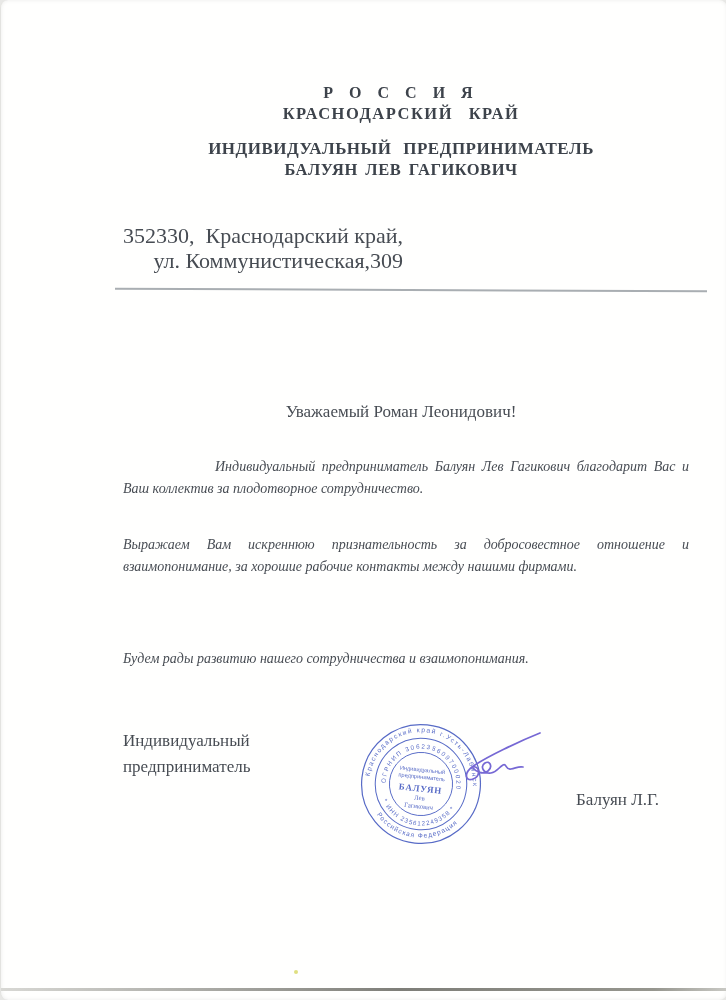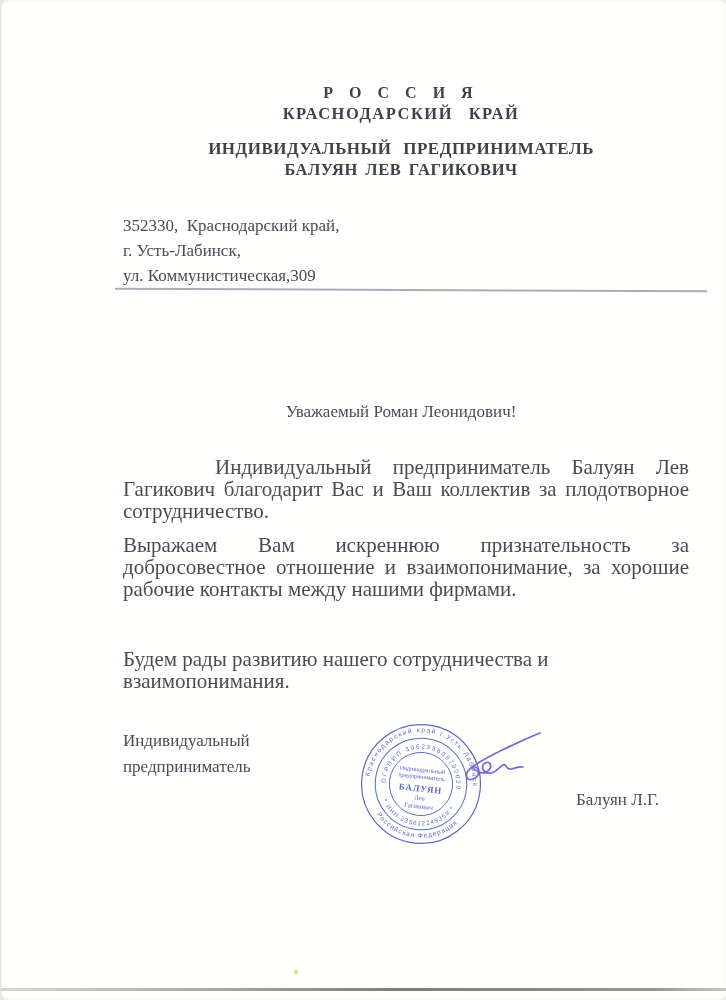--- a/index.html
+++ b/index.html
@@ -11,25 +11,25 @@
     border-left:1px solid #e3e3e0;
     border-radius:8px;
   }
   .abs{position:absolute;}
   .center-band{left:72px; width:656px; text-align:center;}
   .hdr{font-weight:bold; color:#3d434b;}
   .hdr-country{top:84px; font-size:16px; letter-spacing:6px;}
   .hdr-region{top:104px; font-size:16.5px; letter-spacing:1.5px; word-spacing:10px;}
   .hdr-entity{top:139px; font-size:17px; letter-spacing:.5px; word-spacing:7px;}
   .hdr-name{top:160px; font-size:16.5px; letter-spacing:.5px; word-spacing:3px;}
-  .address{left:122px; top:213px; font-size:17px; line-height:25px;}
+  .address{left:122px; top:223px; font-size:22px; line-height:25px;text-align:right;}
   .address-line{white-space:pre-wrap;}
   .rule{left:114px; top:289px; width:592px; height:2px; background:#a9aeb2; transform:rotate(0.25deg);}
   .salutation{top:402px; font-size:17px;}
-  .bodyblock{left:122px; width:566px; font-size:21px; line-height:22px; text-align:justify;}
+  .bodyblock{left:122px; width:566px; font-size:14px; line-height:22px; text-align:justify;font-style:italic;}
   .p1{top:456px; text-indent:92px;}
   .p2{top:522px;margin-top:12px;}
   .p3{top:616px; text-align:left;margin-top:32px;}
   .sig-left{left:122px; top:728px; font-size:17px; line-height:26px;}
   .sig-right{left:575px; top:790px; font-size:17px;}
   .stamp-svg{left:354px; top:718px; opacity:.92; transform:rotate(6deg);}
   .stamp-svg text{font-family:"Liberation Sans", sans-serif;}
   .sig-svg{left:423px; top:729px;}
   .scan-bottom{left:0; top:988px; width:726px; height:3px;
     background:linear-gradient(to right,#d8d8d4,#7e7e78 55%,#96968e 90%,#c9c9c4);}
@@ -40,21 +40,20 @@
 
 <div class="page">
 
   <div class="abs center-band hdr hdr-country">Р О С С И Я</div>
   <div class="abs center-band hdr hdr-region">КРАСНОДАРСКИЙ КРАЙ</div>
   <div class="abs center-band hdr hdr-entity">ИНДИВИДУАЛЬНЫЙ ПРЕДПРИНИМАТЕЛЬ</div>
   <div class="abs center-band hdr hdr-name">БАЛУЯН ЛЕВ ГАГИКОВИЧ</div>
 
   <div class="abs address">
     <div class="address-line">352330,  Краснодарский край,</div>
-    <div class="address-line">г. Усть-Лабинск,</div>
     <div class="address-line">ул. Коммунистическая,309</div>
   </div>
 
   <div class="abs rule"></div>
 
   <div class="abs center-band salutation">Уважаемый Роман Леонидович!</div>
 
   <div class="abs bodyblock p1">Индивидуальный предприниматель Балуян Лев Гагикович благодарит Вас и Ваш коллектив за плодотворное сотрудничество.</div>
   <div class="abs bodyblock p2">
     <div>Выражаем Вам искреннюю признательность за добросовестное отношение и взаимопонимание, за хорошие рабочие контакты между нашими фирмами.</div>

